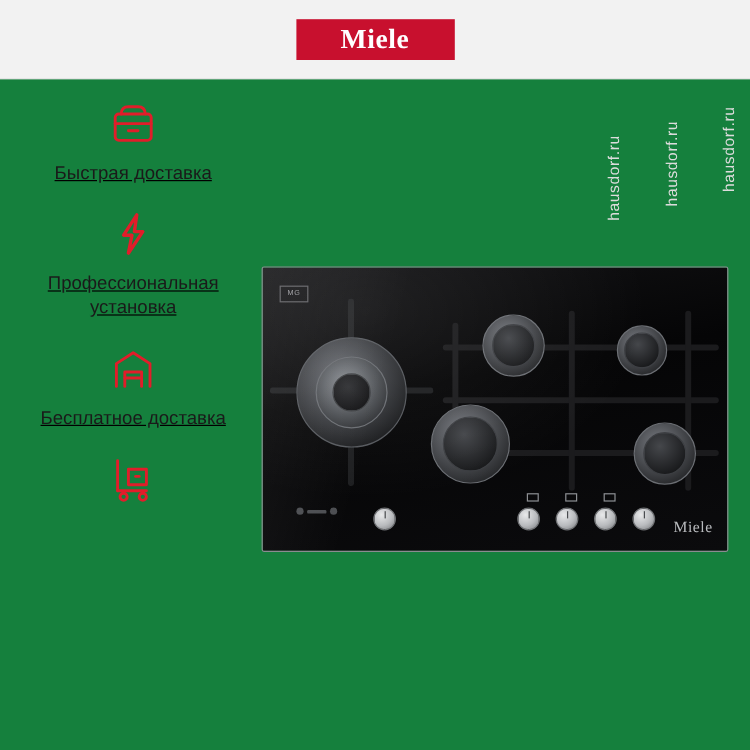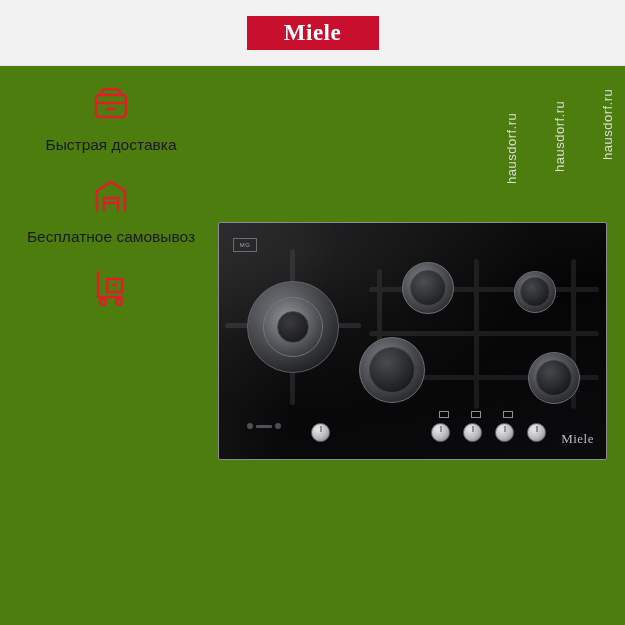--- a/index.html
+++ b/index.html
@@ -10,21 +10,21 @@
     width: 625px;
     height: 625px;
     background: #ffffff;
     font-family: "Liberation Sans", sans-serif;
     overflow: hidden;
   }
   .page {
     position: relative;
     width: 625px;
     height: 625px;
-    background: #4d7c0f;
+    background: #15803d;
     box-sizing: border-box;
   }
 
   
   .header {
     position: absolute;
     left: 0;
     top: 0;
     width: 625px;
     height: 65px;
@@ -53,20 +53,21 @@
     position: absolute;
     left: 0;
     top: 80px;
     width: 222px;
   }
   .feature {
     display: flex;
     flex-direction: column;
     align-items: center;
     margin-bottom: 17px;
+    text-decoration: underline;
   }
   .feature-icon {
     width: 46px;
     height: 46px;
     display: flex;
     align-items: center;
     justify-content: center;
     margin-bottom: 9px;
   }
   .feature-label {
@@ -287,30 +288,38 @@
         <svg width="42" height="42" viewBox="0 0 42 42" fill="none" stroke="#e11d2a" stroke-width="2.4" stroke-linecap="round" stroke-linejoin="round">
           <rect x="6" y="13" width="30" height="22" rx="3"></rect>
           <path d="M6 21 H36"></path>
           <path d="M11 13 q0-6 6-6 h8 q6 0 6 6"></path>
           <path d="M17 27 h8"></path>
         </svg>
       </div>
       <div class="feature-label">Быстрая доставка</div>
     </div>
 
+    <div class="feature">
+      <div class="feature-icon">
+        <svg width="42" height="42" viewBox="0 0 42 42" fill="none" stroke="#e11d2a" stroke-width="2.8" stroke-linecap="round" stroke-linejoin="round">
+          <path d="M24 5 L13 22 H20 L17 37 L29 19 H22 Z"></path>
+        </svg>
+      </div>
+      <div class="feature-label">Профессиональная установка</div>
+    </div>
 
     <div class="feature">
       <div class="feature-icon">
         <svg width="42" height="42" viewBox="0 0 42 42" fill="none" stroke="#e11d2a" stroke-width="2.4" stroke-linecap="round" stroke-linejoin="round">
           <path d="M7 36 V17 L21 8 L35 17 V36"></path>
           <path d="M14 36 V24 h14 v12"></path>
           <path d="M14 29 h14"></path>
         </svg>
       </div>
-      <div class="feature-label">Бесплатное самовывоз</div>
+      <div class="feature-label">Бесплатное доставка</div>
     </div>
 
     <div class="feature">
       <div class="feature-icon">
         <svg width="42" height="42" viewBox="0 0 42 42" fill="none" stroke="#e11d2a" stroke-width="2.4" stroke-linecap="round" stroke-linejoin="round">
           <path d="M8 6 V31"></path>
           <path d="M8 31 H32"></path>
           <circle cx="13" cy="36" r="3"></circle>
           <circle cx="29" cy="36" r="3"></circle>
           <rect x="17" y="13" width="15" height="13"></rect>

